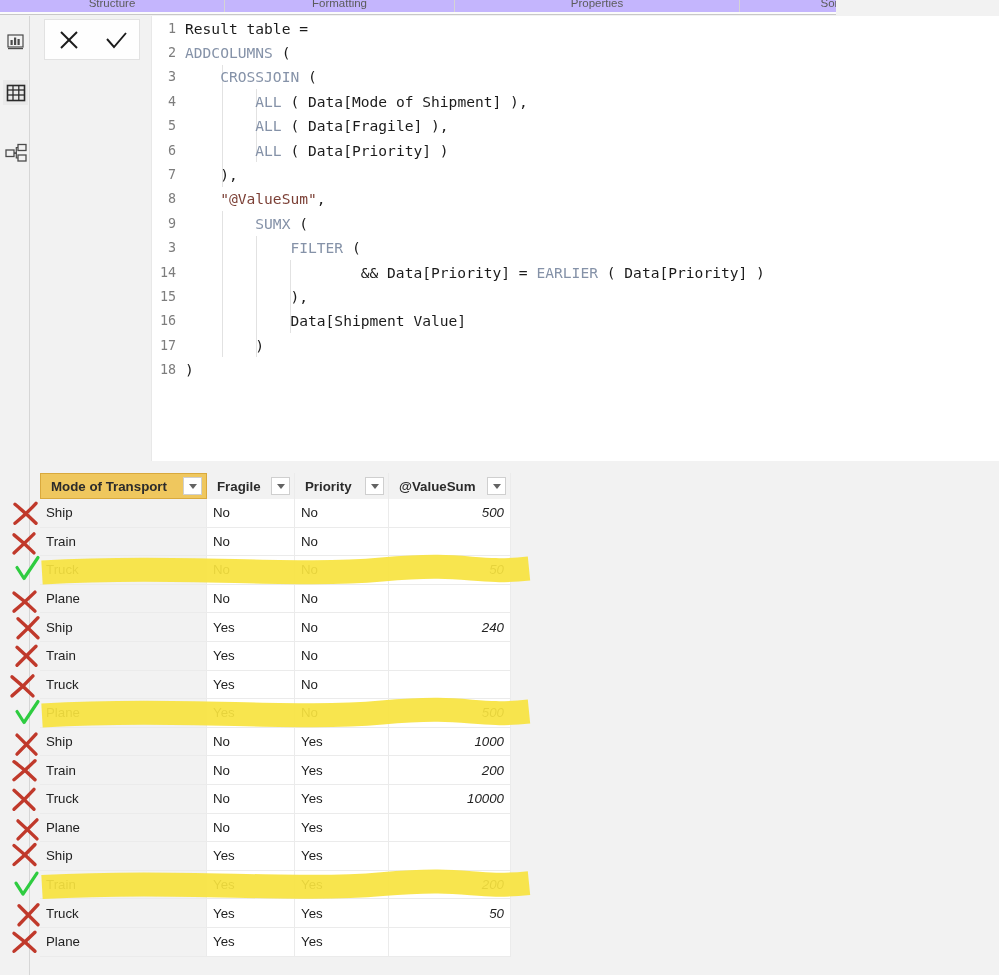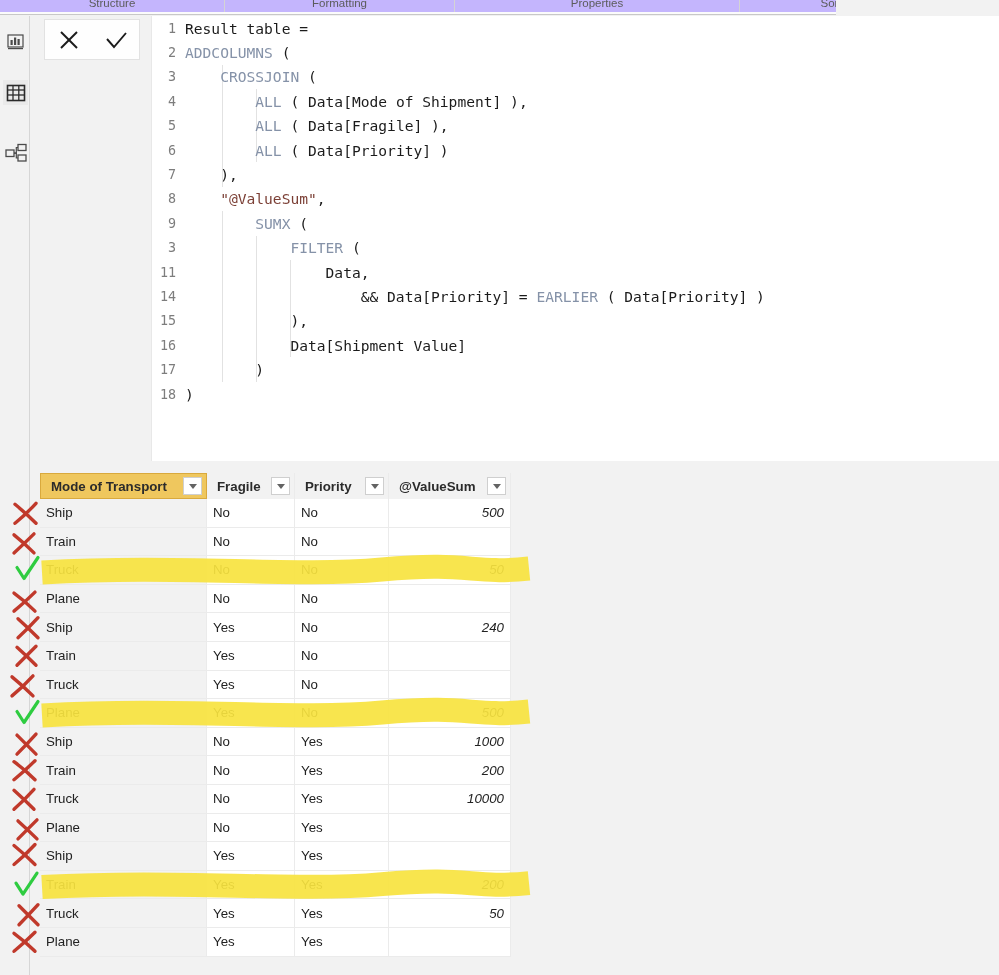--- a/index.html
+++ b/index.html
@@ -222,21 +222,20 @@
       <div class="code-line"><span class="ln">1</span><span class="guides"></span><span class="code-text"><span>Result table =</span></span></div>
       <div class="code-line"><span class="ln">2</span><span class="guides"></span><span class="code-text"><span class="fn">ADDCOLUMNS</span><span> (</span></span></div>
       <div class="code-line"><span class="ln">3</span><span class="guides"><span class="guide" style="left: 37px;"></span></span><span class="code-text"><span>    </span><span class="fn">CROSSJOIN</span><span> (</span></span></div>
       <div class="code-line"><span class="ln">4</span><span class="guides"><span class="guide" style="left: 37px;"></span><span class="guide" style="left: 71px;"></span></span><span class="code-text"><span>        </span><span class="fn">ALL</span><span> ( Data[Mode of Shipment] ),</span></span></div>
       <div class="code-line"><span class="ln">5</span><span class="guides"><span class="guide" style="left: 37px;"></span><span class="guide" style="left: 71px;"></span></span><span class="code-text"><span>        </span><span class="fn">ALL</span><span> ( Data[Fragile] ),</span></span></div>
       <div class="code-line"><span class="ln">6</span><span class="guides"><span class="guide" style="left: 37px;"></span><span class="guide" style="left: 71px;"></span></span><span class="code-text"><span>        </span><span class="fn">ALL</span><span> ( Data[Priority] )</span></span></div>
       <div class="code-line"><span class="ln">7</span><span class="guides"><span class="guide" style="left: 37px;"></span></span><span class="code-text"><span>    ),</span></span></div>
       <div class="code-line"><span class="ln">8</span><span class="guides"></span><span class="code-text"><span>    </span><span class="str">"@ValueSum"</span><span>,</span></span></div>
       <div class="code-line"><span class="ln">9</span><span class="guides"><span class="guide" style="left: 37px;"></span></span><span class="code-text"><span>        </span><span class="fn">SUMX</span><span> (</span></span></div>
       <div class="code-line"><span class="ln">3</span><span class="guides"><span class="guide" style="left: 37px;"></span><span class="guide" style="left: 71px;"></span></span><span class="code-text"><span>            </span><span class="fn">FILTER</span><span> (</span></span></div>
-      <div class="code-line"><span class="ln">11</span><span class="guides"><span class="guide" style="left: 37px;"></span><span class="guide" style="left: 71px;"></span><span class="guide" style="left: 105px;"></span></span><span class="code-text"><span>                Data,</span></span></div>
       <div class="code-line"><span class="ln">14</span><span class="guides"><span class="guide" style="left: 37px;"></span><span class="guide" style="left: 71px;"></span><span class="guide" style="left: 105px;"></span></span><span class="code-text"><span>                    &amp;&amp; Data[Priority] = </span><span class="fn">EARLIER</span><span> ( Data[Priority] )</span></span></div>
       <div class="code-line"><span class="ln">15</span><span class="guides"><span class="guide" style="left: 37px;"></span><span class="guide" style="left: 71px;"></span><span class="guide" style="left: 105px;"></span></span><span class="code-text"><span>            ),</span></span></div>
       <div class="code-line"><span class="ln">16</span><span class="guides"><span class="guide" style="left: 37px;"></span><span class="guide" style="left: 71px;"></span><span class="guide" style="left: 105px;"></span></span><span class="code-text"><span>            Data[Shipment Value]</span></span></div>
       <div class="code-line"><span class="ln">17</span><span class="guides"><span class="guide" style="left: 37px;"></span><span class="guide" style="left: 71px;"></span></span><span class="code-text"><span>        )</span></span></div>
       <div class="code-line"><span class="ln">18</span><span class="guides"></span><span class="code-text"><span>)</span></span></div>
     </div>
 </div>
 
 <div class="grid">
   <div class="grid-header" id="grid-header">

